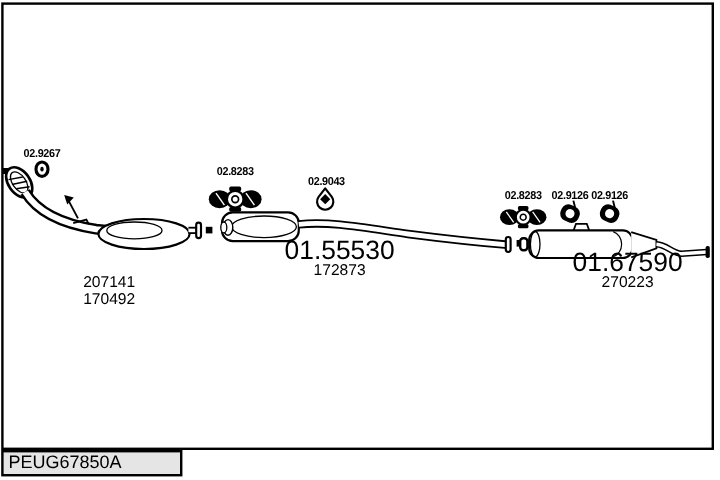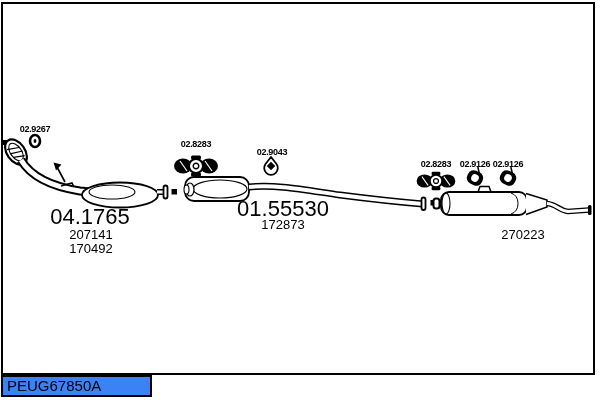--- a/index.html
+++ b/index.html
@@ -11,21 +11,21 @@
     position:absolute;left:1px;top:2px;width:594px;height:373px;
     border:2px solid #000;box-sizing:border-box;background:#fff;
   }
   #art{position:absolute;left:0;top:0;width:600px;height:400px;}
   .lbl{position:absolute;white-space:nowrap;color:#000;}
   .sm{font-size:9.5px;font-weight:bold;transform:translateX(-50%) scaleX(0.95);letter-spacing:-0.3px;}
   .big{font-size:22px;font-weight:400;transform:translateX(-50%);letter-spacing:0px;}
   .ref{font-size:13px;transform:translateX(-50%);}
   #footer-box{
     position:absolute;left:1px;top:375px;width:151px;height:22px;
-    border:2px solid #000;box-sizing:border-box;background:#3b82f6;
+    border:2px solid #000;box-sizing:border-box;background:#e5e5e5;
     font-size:15px;line-height:18px;padding-left:4px;
   }
 </style>
 </head>
 <body>
 
 <div id="stage">
 
   <div id="frame"></div>
 
@@ -138,26 +138,26 @@
   <div class="lbl sm" style="left:196px;top:138px;">02.8283</div>
 
   <div class="lbl sm" style="left:272px;top:146px;">02.9043</div>
 
   <div class="lbl sm" style="left:436px;top:158px;">02.8283</div>
 
   <div class="lbl sm" style="left:475px;top:158px;">02.9126</div>
 
   <div class="lbl sm" style="left:508px;top:158px;">02.9126</div>
 
-  <div class="lbl big" style="left:90px;top:204px;">04.1765</div>
   <div class="lbl ref" style="left:91px;top:227px;">207141</div>
   <div class="lbl ref" style="left:91px;top:241px;text-align:center;">170492</div>
 
   <div class="lbl big" style="left:283px;top:196px;">01.55530</div>
   <div class="lbl ref" style="left:283px;top:217px;">172873</div>
 
+  <div class="lbl big" style="left:523px;top:206px;">01.67590</div>
   <div class="lbl ref" style="left:523px;top:227px;">270223</div>
 
   <div id="footer-box">
     <span>PEUG67850A</span>
   </div>
 
 </div>
 
 </body></html>

